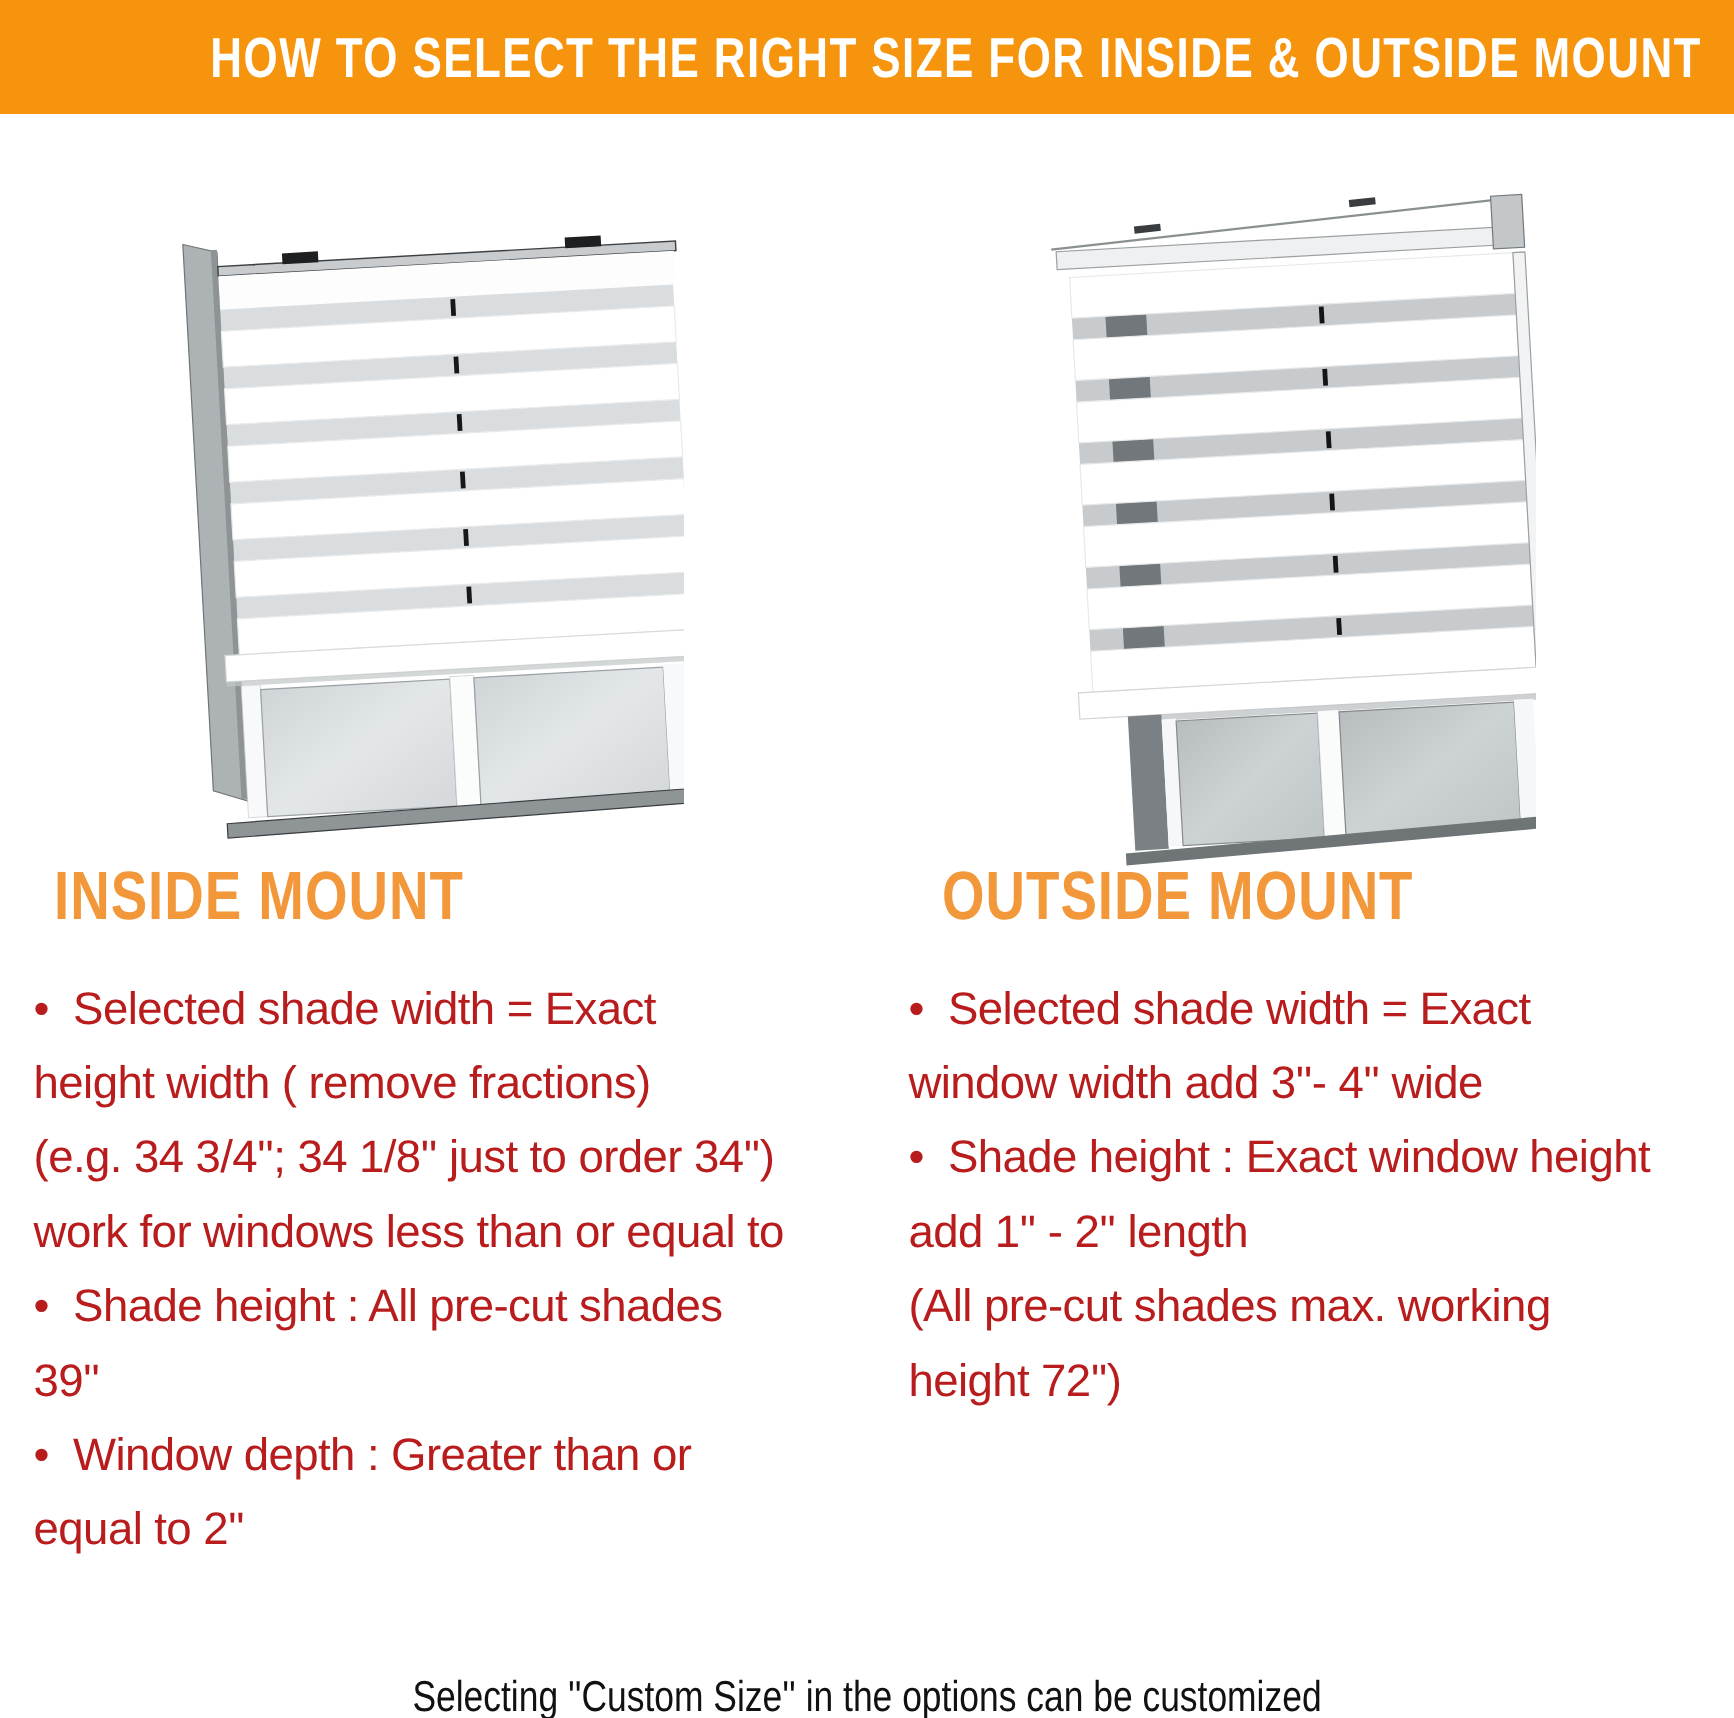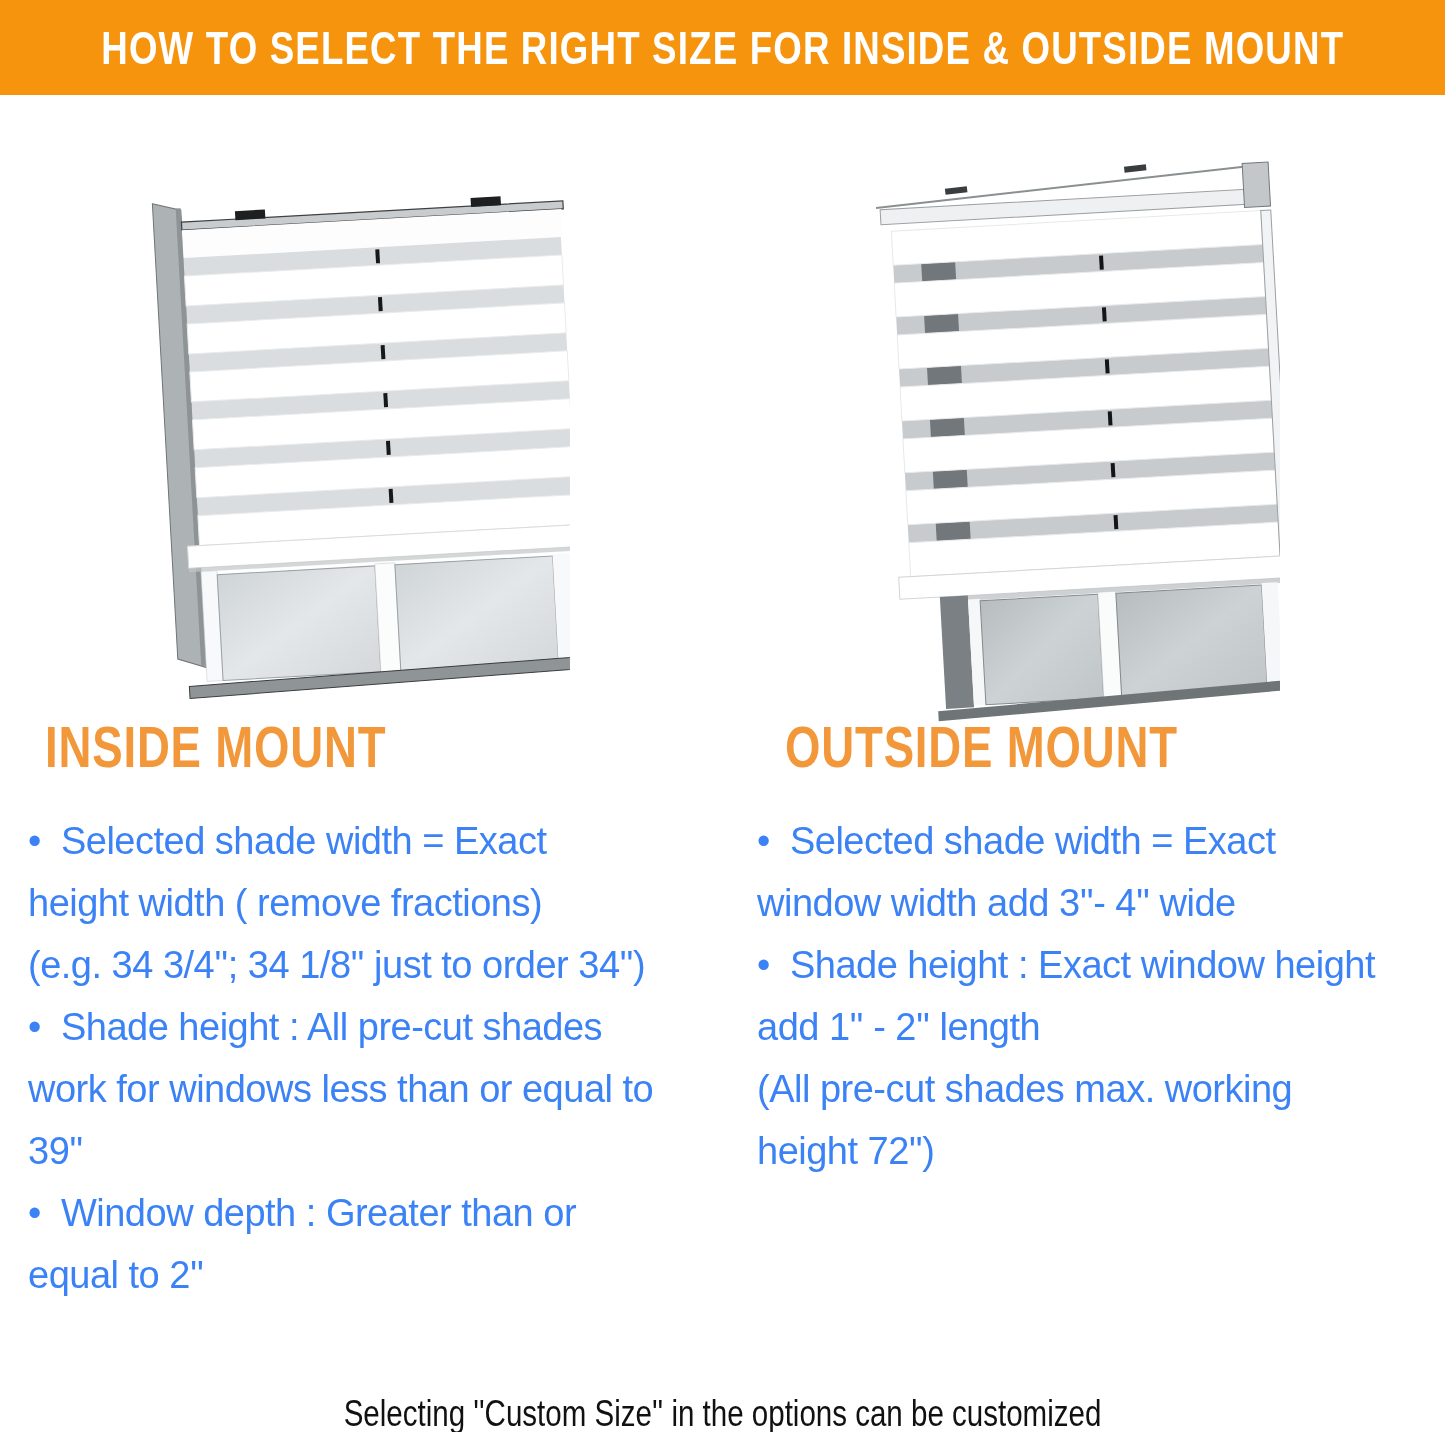--- a/index.html
+++ b/index.html
@@ -3,21 +3,21 @@
 <meta charset="utf-8">
 <style>
   html,body{margin:0;padding:0;background:#fff;}
   #page{
     position:relative;width:1445px;height:1432px;background:#ffffff;
     font-family:"Liberation Sans", sans-serif;overflow:hidden;
   }
   
   #banner{
     position:absolute;left:0;top:0;width:1445px;height:95px;
-    background:#F7940E;display:flex;align-items:center;justify-content:center;
+    background:#F7940E;display:flex;align-items:center;
   }
   #banner .title{
     color:#FFFFFF;font-size:47px;font-weight:700;letter-spacing:1.5px;
     white-space:nowrap;transform:scaleX(.78);transform-origin:center center;
   }
   
   .illus{position:absolute;}
   #illus-inside{left:145px;top:150px;width:425px;height:555px;}
   #illus-outside{left:875px;top:145px;width:405px;height:580px;}
   
@@ -26,21 +26,21 @@
   #col-outside{left:757px;}
   .mount-heading{
     font-size:57px;font-weight:700;color:#F2983B;letter-spacing:1px;
     white-space:nowrap;transform:scaleX(.8);transform-origin:left center;
     height:70px;line-height:70px;
   }
   #col-inside .mount-heading{margin-left:17px;}
   #col-outside .mount-heading{margin-left:28px;}
   .lines{margin-top:28px;}
   .line{
-    display:block;height:62px;line-height:62px;font-size:38px;color:#3b82f6;
+    display:block;height:62px;line-height:62px;font-size:38px;color:#b91c1c;
     letter-spacing:-0.5px;white-space:pre;
   }
   
   #footer-note{
     position:absolute;left:0;top:1392px;width:1445px;text-align:center;
     font-size:36px;color:#111;white-space:nowrap;
     transform:scaleX(.82);transform-origin:center center;line-height:44px;
   }
 </style>
 </head>
@@ -180,22 +180,22 @@
       <polygon points="36,568 392,556 392,566 36,578" fill="#6F7477"></polygon>
     </g>
   </svg>
 
   <div id="col-inside" class="col">
     <div class="mount-heading">INSIDE MOUNT</div>
     <div class="lines">
       <span class="line">•&nbsp; Selected shade width = Exact</span>
       <span class="line">height width ( remove fractions)</span>
       <span class="line">(e.g. 34 3/4''; 34 1/8'' just to order 34'')</span>
+      <span class="line">work for windows less than or equal to</span>
       <span class="line">•&nbsp; Shade height : All pre-cut shades</span>
-      <span class="line">work for windows less than or equal to</span>
       <span class="line">39''</span>
       <span class="line">•&nbsp; Window depth : Greater than or</span>
       <span class="line">equal to 2''</span>
     </div>
   </div>
 
   <div id="col-outside" class="col">
     <div class="mount-heading">OUTSIDE MOUNT</div>
     <div class="lines">
       <span class="line">•&nbsp; Selected shade width = Exact</span>

